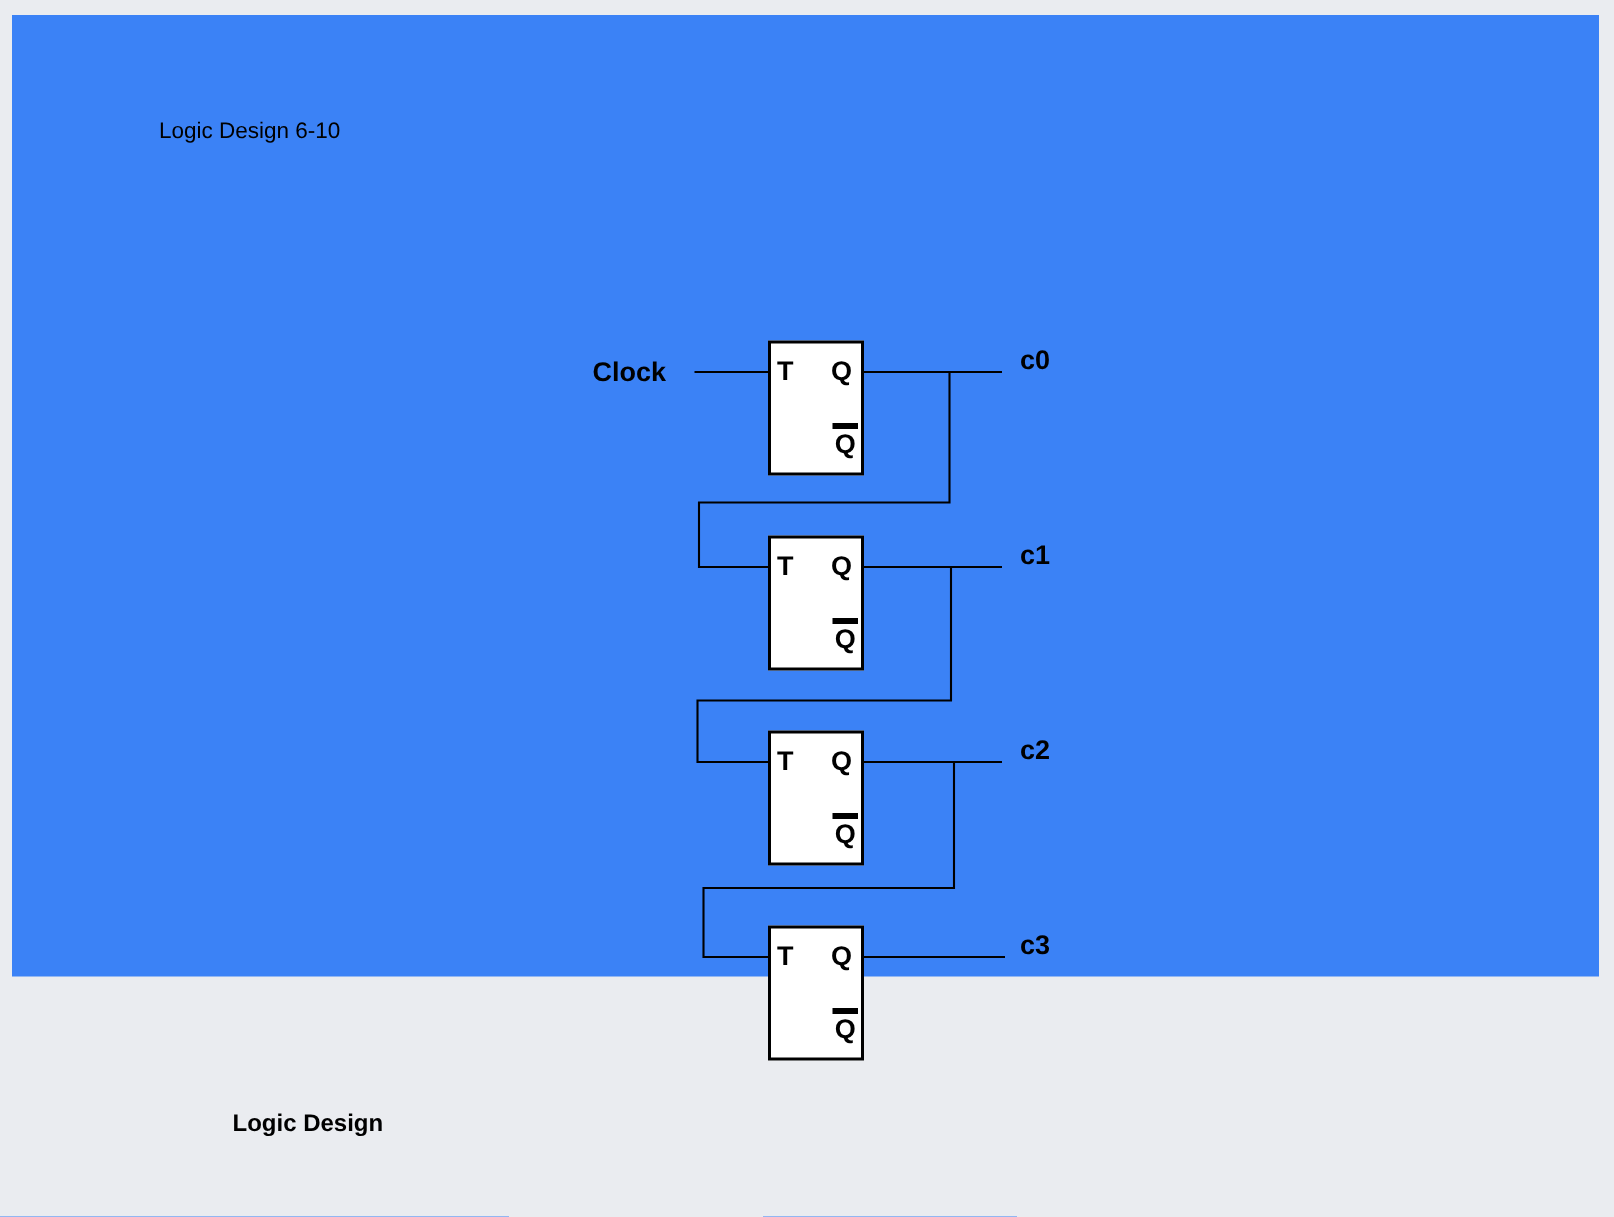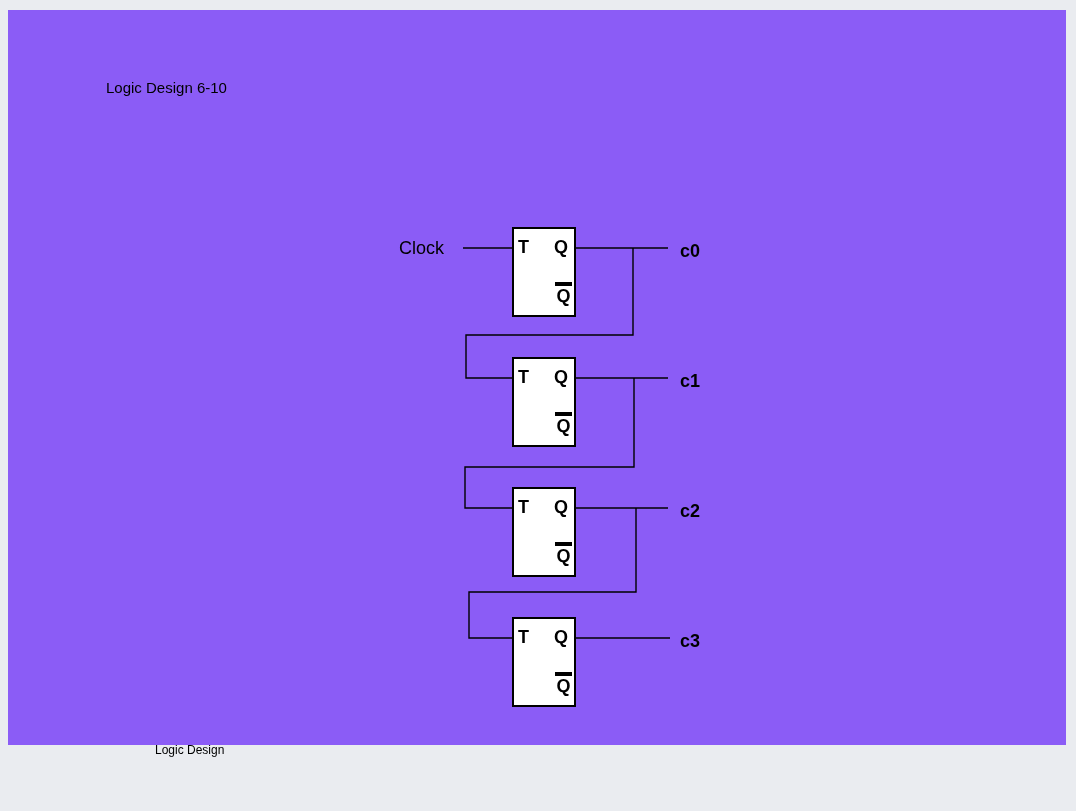--- a/index.html
+++ b/index.html
@@ -6,41 +6,41 @@
   html, body { width: 1076px; height: 811px; overflow: hidden; }
   body {
     background: #eaecf0;
     font-family: "Liberation Sans", sans-serif;
     color: #000;
     position: relative;
   }
   .page {
     position: absolute;
     left: 8px; top: 10px;
-    width: 1058px; height: 735px;
-    background: #8b5cf6;
+    width: 1058px; height: 641px;
+    background: #3b82f6;
   }
   .title {
     position: absolute;
     left: 98px; top: 68px;
     font-size: 15px;
     line-height: 19px;
     color: #000;
   }
   .diagram { position: absolute; left: 0; top: 0; width: 1058px; height: 791px; }
   svg.wires { position: absolute; left: 0; top: 0; }
   svg.wires path { stroke: #000; stroke-width: 1.4; fill: none; }
 
   .clock-label {
     position: absolute;
     left: 370px; top: 227px;
     width: 66px;
     text-align: right;
     font-size: 18px;
-    font-weight: normal;
+    font-weight: bold;
     line-height: 22px;
   }
   .ff {
     position: absolute;
     left: 504px;
     width: 64px; height: 90px;
     border: 2px solid #000;
     background: #fff;
   }
   .ff .t {
@@ -64,28 +64,28 @@
   .ff .qbar .bar {
     width: 17px; height: 4px;
     background: #000;
     margin-bottom: 1px;
   }
   .ff .qbar .qb {
     font-size: 18px; font-weight: bold; line-height: 19px;
   }
   .ff .out {
     position: absolute;
-    left: 166px; top: 11px;
+    left: 166px; top: 0;
     font-size: 18px; font-weight: bold; line-height: 22px;
     white-space: nowrap;
   }
   .footer-left {
     position: absolute;
     left: 147px; top: 730px;
-    font-size: 12px; line-height: 20px;
+    font-size: 16px; line-height: 20px; font-weight: bold;
   }
   .footer-right {
     position: absolute;
     left: 652px; top: 730px;
     font-size: 16px; line-height: 20px;
   }
 </style>
 </head>
 <body>
 

